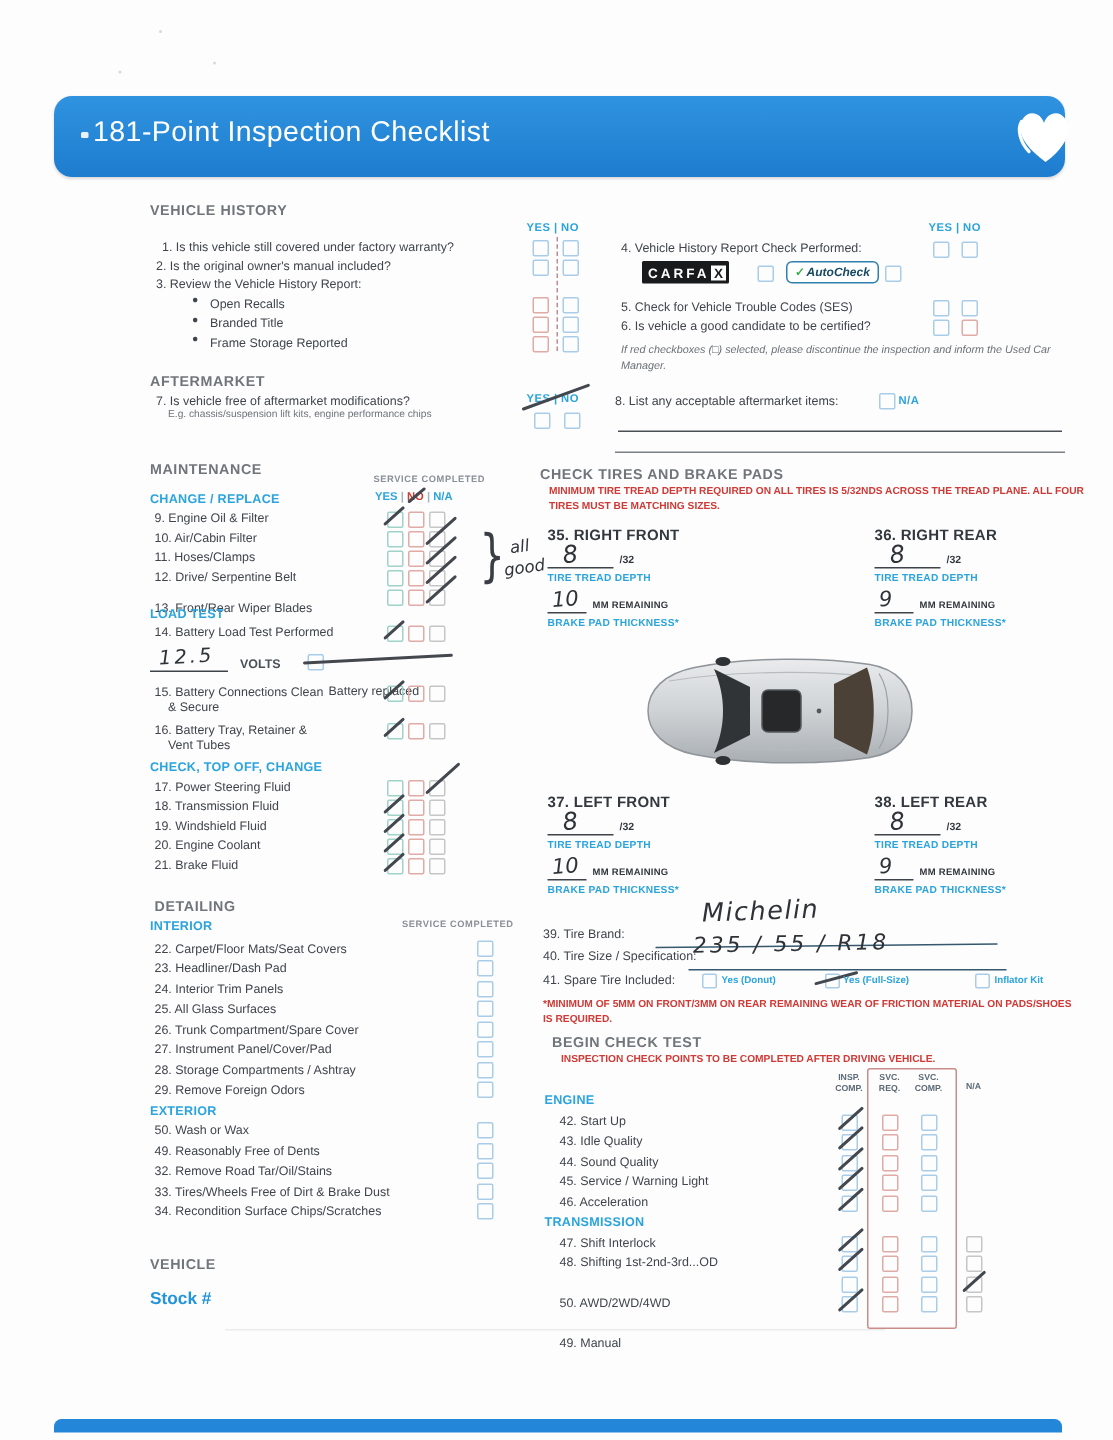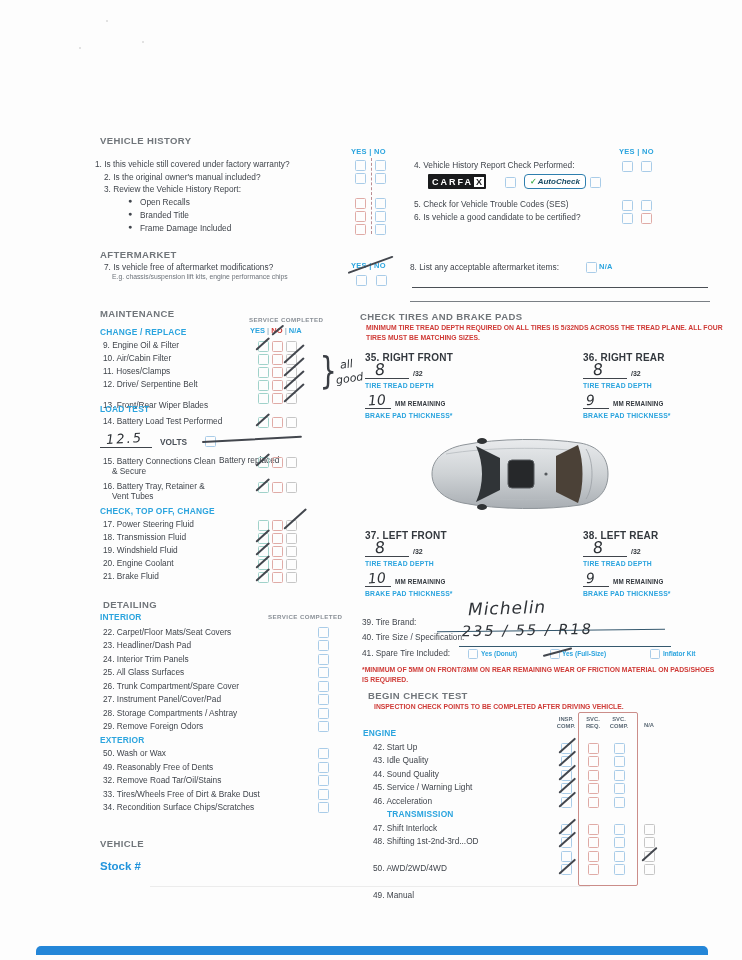--- a/index.html
+++ b/index.html
@@ -53,20 +53,28 @@
 </style>
 </head>
 <body>
 
 <div class="page" id="root">
 
   <div class="speck" style="left:106px;top:20px;width:2px;height:2px;"></div>
   <div class="speck" style="left:142px;top:41px;width:2px;height:2px;"></div>
   <div class="speck" style="left:79px;top:47px;width:2px;height:2px;"></div>
 
+  <div class="banner">
+    <div class="title-marker"></div>
+    <span class="banner-title">181-Point Inspection Checklist</span>
+    <svg class="abs" style="left:636px;top:7px;" width="48" height="42" viewBox="0 0 48 42">
+      <path d="M25,37 C10,26 5,16 10,8 C14,2 22,4 24,11 C26,4 34,2 38,8 C43,16 39,27 25,37 Z" fill="#ffffff"></path>
+      <path d="M14,30 C8,24 6,15 9,10" fill="none" stroke="#ffffff" stroke-width="2.2" stroke-linecap="round"></path>
+    </svg>
+  </div>
 
 
   <div class="sec-h" style="left:100px;top:135px;">VEHICLE HISTORY</div>
   <div class="col-label" style="left:351px;top:147px;">YES | NO</div>
   <div class="dashedline" style="left:371px;top:158px;height:76px;"></div>
   <div class="col-label" style="left:619px;top:147px;">YES | NO</div>
 
   <div class="abs item" style="left:414px;top:160px;">4. Vehicle History Report Check Performed:</div>
   <span class="cb" style="left:622px;top:161px;"></span>
   <span class="cb" style="left:641px;top:161px;"></span>
@@ -77,20 +85,21 @@
   <span class="cb" style="left:590px;top:177px;"></span>
 
   <div class="abs item" style="left:414px;top:199px;">5. Check for Vehicle Trouble Codes (SES)</div>
   <span class="cb" style="left:622px;top:200px;"></span>
   <span class="cb" style="left:641px;top:200px;"></span>
 
   <div class="abs item" style="left:414px;top:212px;text-align:right;">6. Is vehicle a good candidate to be certified?</div>
   <span class="cb" style="left:622px;top:213px;"></span>
   <span class="cb red" style="left:641px;top:213px;"></span>
 
+  <div class="italic-note" style="left:414px;top:228px;width:292px;">If red checkboxes (□) selected, please discontinue the inspection and inform the Used Car Manager.</div>
 
   <div class="sec-h" style="left:100px;top:249px;">AFTERMARKET</div>
   <div class="abs item" style="left:104px;top:262px;">7. Is vehicle free of aftermarket modifications?</div>
   <div class="item-sub" style="left:112px;top:273px;">E.g. chassis/suspension lift kits, engine performance chips</div>
   <div class="col-label" style="left:351px;top:261px;">YES | NO</div>
   <div class="tick" style="left:348px;top:272px;width:48px;transform:rotate(-20deg);"></div>
   <span class="cb" style="left:356px;top:275px;"></span>
   <span class="cb" style="left:376px;top:275px;"></span>
 
   <div class="abs item" style="left:410px;top:262px;">8. List any acceptable aftermarket items:</div>
@@ -181,37 +190,37 @@
   <div class="rt-colhead" style="left:603px;top:716px;width:32px;">
     <div>SVC.</div>
       <div>COMP.</div>
   </div>
   <div class="rt-colhead" style="left:639px;top:722px;width:20px;">
     <div>N/A</div>
   </div>
   <div id="road-rows"></div>
 
   <div class="footer-bar"></div>
-<div class="item" style="position: absolute; left: 95px; top: 159px;">1. Is this vehicle still covered under factory warranty?</div>
+<div class="item" style="position: absolute; left: 108px; top: 159px;">1. Is this vehicle still covered under factory warranty?</div>
     <span class="cb " style="left: 355px; top: 160px;"></span>
     <span class="cb " style="left: 375px; top: 160px;"></span>
     <div class="item" style="position: absolute; left: 104px; top: 171.7px;">2. Is the original owner's manual included?</div>
     <span class="cb " style="left: 355px; top: 172.7px;"></span>
     <span class="cb " style="left: 375px; top: 172.7px;"></span>
     <div class="item" style="position: absolute; left: 104px; top: 184.4px;">3. Review the Vehicle History Report:</div>
     <span style="position: absolute; left: 128px; top: 197.1px; font-size: 7px; color: rgb(64, 69, 76);">●</span>
     <div class="item" style="position: absolute; left: 140px; top: 197.1px;">Open Recalls</div>
     <span class="cb red" style="left: 355px; top: 198.1px;"></span>
     <span class="cb " style="left: 375px; top: 198.1px;"></span>
     <span style="position: absolute; left: 128px; top: 209.8px; font-size: 7px; color: rgb(64, 69, 76);">●</span>
     <div class="item" style="position: absolute; left: 140px; top: 209.8px;">Branded Title</div>
     <span class="cb red" style="left: 355px; top: 210.8px;"></span>
     <span class="cb " style="left: 375px; top: 210.8px;"></span>
     <span style="position: absolute; left: 128px; top: 222.5px; font-size: 7px; color: rgb(64, 69, 76);">●</span>
-    <div class="item" style="position: absolute; left: 140px; top: 222.5px;">Frame Damage Included</div>
+    <div class="item" style="position: absolute; left: 140px; top: 222.5px;">Frame Storage Reported</div>
     <span class="cb red" style="left: 355px; top: 223.5px;"></span>
     <span class="cb " style="left: 375px; top: 223.5px;"></span>
     <div class="blue-h" style="left: 100px; top: 327px;">CHANGE / REPLACE</div>
     <div class="item" style="position: absolute; left: 103px; top: 340px;">9. Engine Oil &amp; Filter</div>
     <span class="cb teal" style="left: 258px; top: 341px;"></span>
     <span class="cb red" style="left: 272px; top: 341px;"></span>
     <span class="cb gray" style="left: 286px; top: 341px;"></span>
     <div class="tick" style="left: 256px; top: 349px; width: 18px; transform: rotate(-42deg);"></div>
     <div class="item" style="position: absolute; left: 103px; top: 353px;">10. Air/Cabin Filter</div>
     <span class="cb teal" style="left: 258px; top: 354px;"></span>
@@ -365,21 +374,21 @@
     <div class="item" style="position: absolute; left: 373px; top: 782px;">45. Service / Warning Light</div>
     <span class="cb " style="left: 561px; top: 783px;"></span>
     <span class="cb red" style="left: 588px; top: 783px;"></span>
     <span class="cb " style="left: 614px; top: 783px;"></span>
     <div class="tick" style="left: 559px; top: 792px; width: 22px; transform: rotate(-42deg);"></div>
     <div class="item" style="position: absolute; left: 373px; top: 796px;">46. Acceleration</div>
     <span class="cb " style="left: 561px; top: 797px;"></span>
     <span class="cb red" style="left: 588px; top: 797px;"></span>
     <span class="cb " style="left: 614px; top: 797px;"></span>
     <div class="tick" style="left: 559px; top: 806px; width: 22px; transform: rotate(-42deg);"></div>
-    <div class="blue-h" style="left: 363px; top: 809px; margin-left: 24px;">TRANSMISSION</div>
+    <div class="blue-h" style="left: 363px; top: 809px;">TRANSMISSION</div>
     <div class="item" style="position: absolute; left: 373px; top: 823px;">47. Shift Interlock</div>
     <span class="cb " style="left: 561px; top: 824px;"></span>
     <span class="cb red" style="left: 588px; top: 824px;"></span>
     <span class="cb " style="left: 614px; top: 824px;"></span>
     <span class="cb gray" style="left: 644px; top: 824px;"></span>
     <div class="tick" style="left: 559px; top: 833px; width: 22px; transform: rotate(-42deg);"></div>
     <div class="item" style="position: absolute; left: 373px; top: 836px;">48. Shifting 1st-2nd-3rd...OD</div>
     <span class="cb " style="left: 561px; top: 837px;"></span>
     <span class="cb red" style="left: 588px; top: 837px;"></span>
     <span class="cb " style="left: 614px; top: 837px;"></span>

